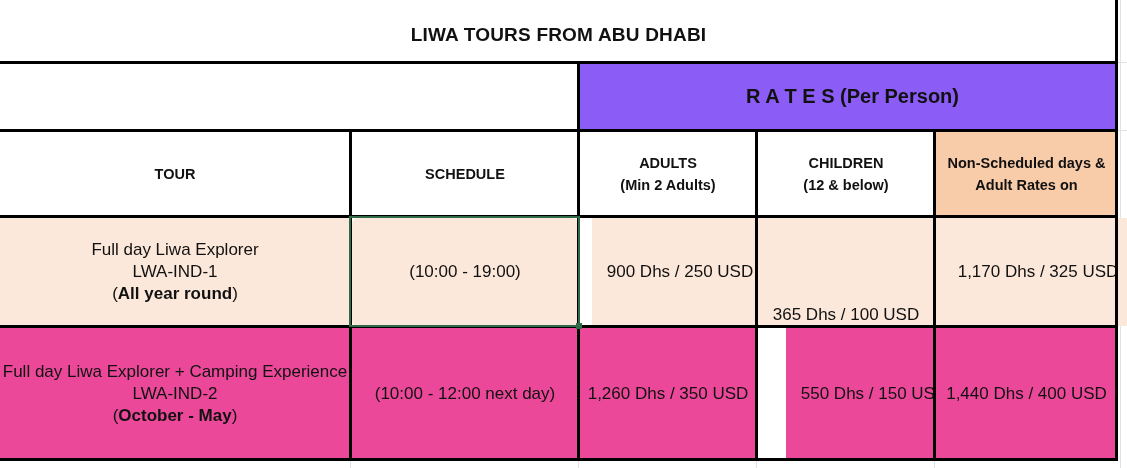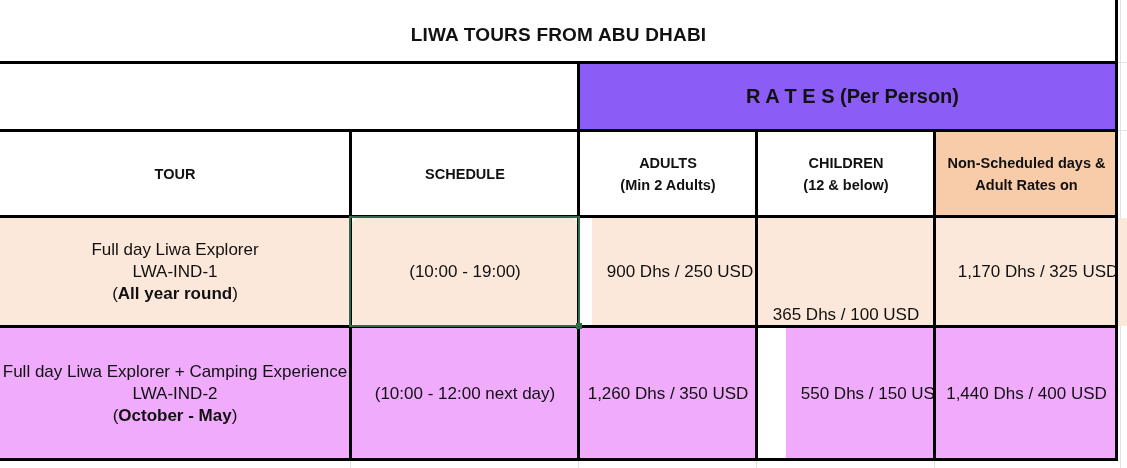--- a/index.html
+++ b/index.html
@@ -10,21 +10,21 @@
   .hline { position:absolute; height:3px; background:#000; }
   .vline { position:absolute; width:3px; background:#000; }
   .gridh { position:absolute; height:1px; background:#e2e2e2; }
   .gridv { position:absolute; width:1px; background:#e2e2e2; }
   .title { font-weight:bold; font-size:19px; letter-spacing:0.2px; }
   .rates { font-weight:bold; font-size:20px; }
   .hdr { font-weight:bold; font-size:14.5px; line-height:22px; }
   .body-text { font-size:17px; line-height:22px; }
   .bold { font-weight:bold; }
   .peach { background:#fce8da; }
-  .blue { background:#f0abfc; }
+  .blue { background:#ec4899; }
   .rates-bg { background:#8b5cf6;padding-left:8px; }
   .orange { background:#f8cba9; }
   .sel { position:absolute; border:2px solid #2f6b46; box-sizing:border-box; }
   .sel-handle { position:absolute; width:6px; height:6px; background:#2f6b46; }
 </style>
 </head>
 <body>
 
 <div class="gridv" style="left:1120px;top:0;height:468px;"></div>
 <div class="gridh" style="left:1117px;top:62px;width:10px;"></div>

